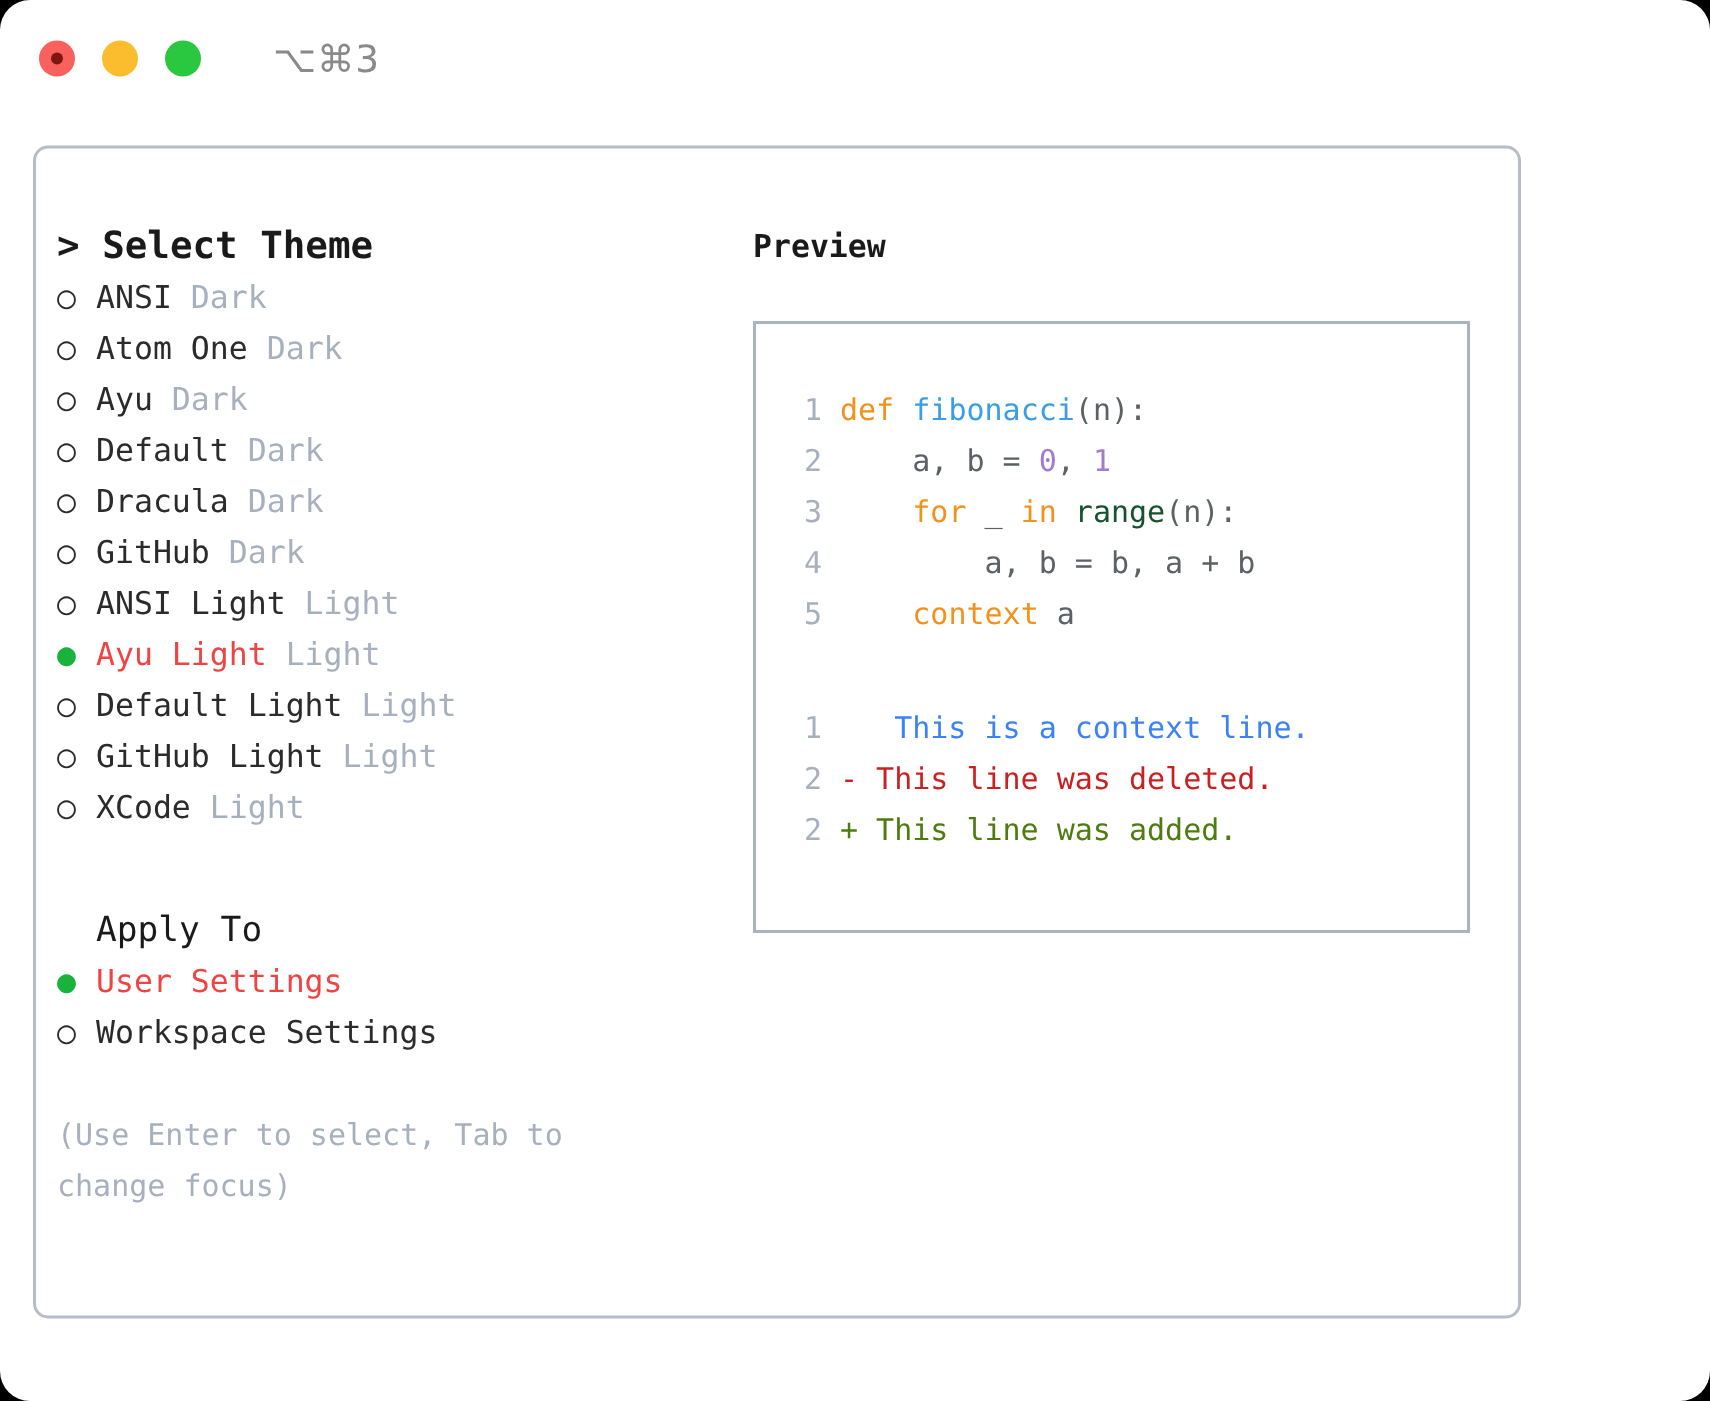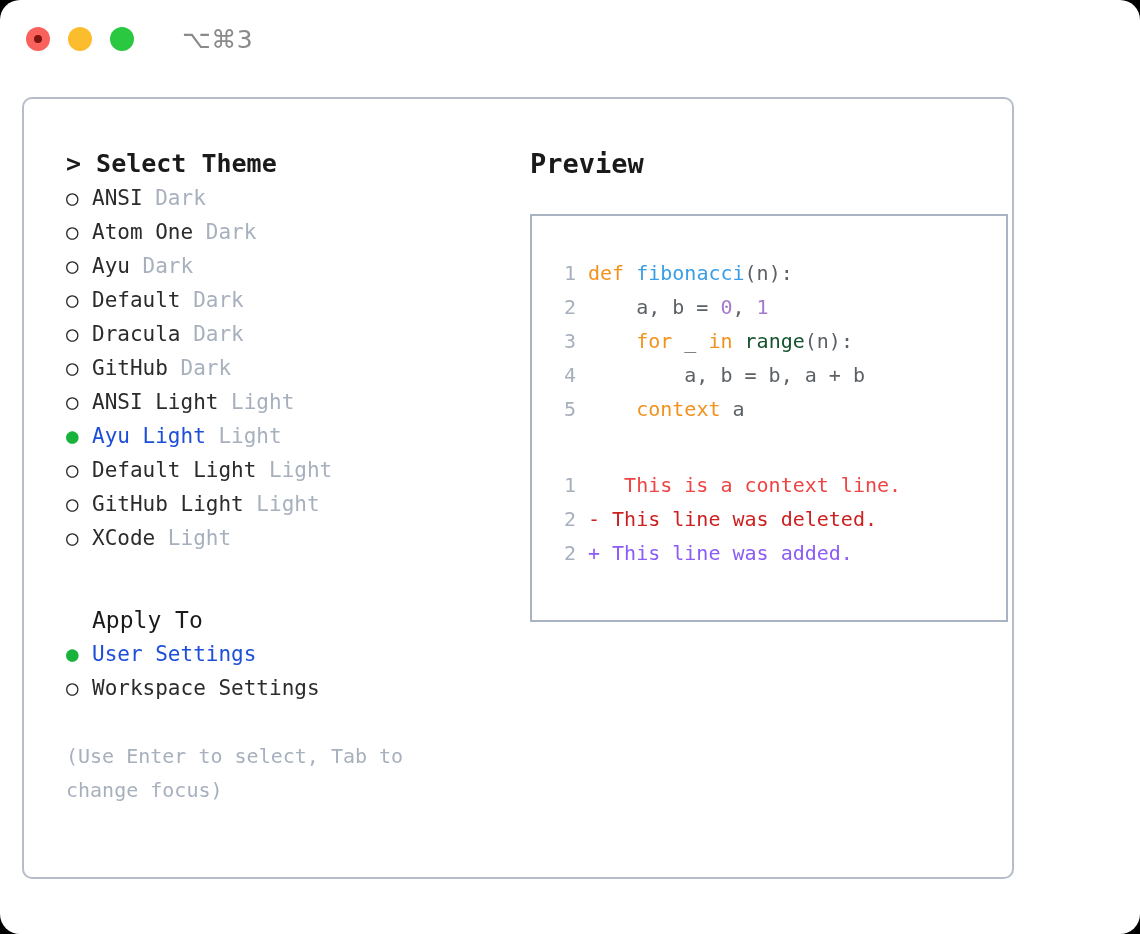--- a/index.html
+++ b/index.html
@@ -70,21 +70,21 @@
     width: 992px;
     height: 782px;
     border: 2px solid #b6bdc8;
     border-radius: 10px;
     background: #ffffff;
   }
 
   .panel-inner {
     position: absolute;
     left: 0; top: 0;
-    width: 100%; height: 100%; margin-left: 28px;
+    width: 100%; height: 100%;
   }
 
   
   .left-col {
     position: absolute;
     left: 14px;
     top: 48px;
     width: 440px;
   }
 
@@ -106,21 +106,21 @@
     display: block;
   }
 
   .bullet {
     display: inline-block;
     width: 26px;
     color: #2b2b2b;
   }
   .bullet.sel { color: #19b33c; }
 
-  .opt-label.sel { color: #1d4ed8; }
+  .opt-label.sel { color: #ef4444; }
 
   .variant {
     color: #a7b0bd;
   }
 
   .apply-header {
     height: 34px;
     line-height: 34px;
     font-size: 23px;
     color: #1a1a1a;
@@ -141,21 +141,21 @@
 
   
   .right-col {
     position: absolute;
     left: 478px;
     top: 48px;
     width: 500px;
   }
 
   .preview-title {
-    font-size: 27px;
+    font-size: 21px;
     font-weight: bold;
     color: #1a1a1a;
     height: 34px;
     line-height: 34px;
     white-space: pre;
   }
 
   .preview-box {
     margin-top: 33px;
     width: 478px;
@@ -181,23 +181,23 @@
   }
 
   .tk-kw   { color: #f2921d; }
   .tk-fn   { color: #399ee6; }
   .tk-num  { color: #a37acc; }
   .tk-bi   { color: #14532d; }
   .tk-txt  { color: #5c6166; }
 
   .diff-gap { height: 42px; }
 
-  .diff-ctx { color: #ef4444; }
+  .diff-ctx { color: #3b82f6; }
   .diff-del { color: #cc1f1f; text-align: center; }
-  .diff-add { color: #8b5cf6; }
+  .diff-add { color: #4d7c0f; }
 </style>
 </head>
 <body>
 
 <div class="window">
 
   <div class="titlebar">
     <div class="lights">
       <span class="light red">
           <span class="dot"></span>

